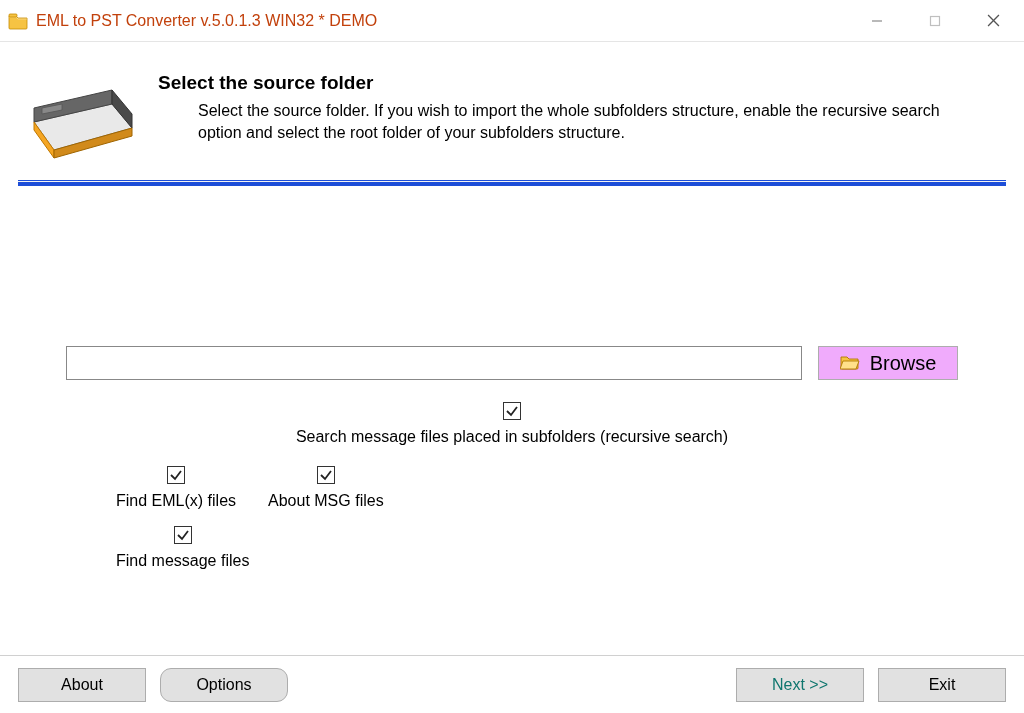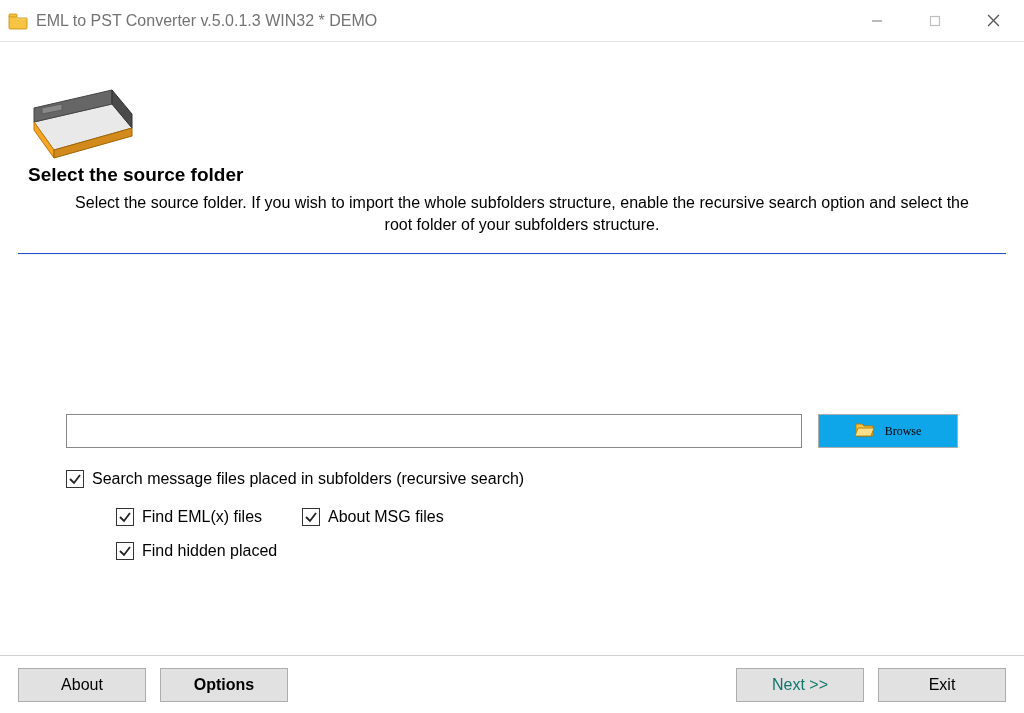--- a/index.html
+++ b/index.html
@@ -16,21 +16,21 @@
     align-items: center;
     padding: 0 2px 0 8px;
     border-bottom: 1px solid #e5e5e5;
   }
   .titlebar .app-icon {
     width: 20px; height: 20px;
     margin-right: 8px;
     flex-shrink: 0;
   }
   .titlebar .title {
-    color: #737373;
+    color: #c2410c;
     font-size: 16px;
     flex: 1;
     white-space: nowrap;
   }
   .win-controls {
     display: flex;
     height: 100%;
   }
   .win-btn {
     width: 58px;
@@ -45,23 +45,22 @@
   .client {
     height: calc(713px - 42px - 58px);
     padding: 0 18px;
     display: flex;
     flex-direction: column;
   }
   .header-panel {
     display: flex;
     align-items: flex-start;
     padding: 28px 10px 18px 10px;
-    border-bottom: 1px solid #1d4ed8;
+    border-bottom: 6px solid #1d4ed8;
     position: relative;
-    flex-direction: column;
   }
   .header-panel::after{
     content:"";
     position:absolute;
     left:0; right:0; bottom:-2px;
     height:1px;
     background:#f3f3f3;
   }
   .header-icon {
     width: 110px; height: 92px;
@@ -77,21 +76,20 @@
     margin: 0 0 6px 0;
   }
   .header-desc {
     font-family: Tahoma, sans-serif;
     font-size: 16px;
     color: #000;
     line-height: 1.35;
     margin: 0;
     padding-left: 40px;
     padding-right: 20px;
-    text-align: center;
   }
   .form-area {
     flex:1;
     padding: 160px 48px 0 48px;
   }
   .field-label {
     font-family: Tahoma, sans-serif;
     font-size: 16px;
     color:#000;
     margin-bottom: 6px;
@@ -106,57 +104,58 @@
     flex:1;
     height:34px;
     border:1px solid #888;
     background:#fff;
     font-size:15px;
     padding: 0 6px;
   }
   .browse-btn {
     width: 140px;
     height:34px;
-    background:#0ea5e9;
+    background:#f0abfc;
     border:1px solid #adadad;
     display:flex;
     align-items:center;
     justify-content:center;
     gap:10px;
-    font-family: Liberation Serif, serif;
-    font-size:12px;
+    font-family: Liberation Sans, sans-serif;
+    font-size:20px;
     color:#000;
     cursor:pointer;
   }
   .checkbox-row {
     display:flex;
     align-items:center;
     gap:8px;
     font-family: Tahoma, sans-serif;
     font-size:16px;
     color:#000;
     margin-bottom: 6px;
+    flex-direction: column;
   }
   .cb {
     width:18px; height:18px;
     border:1px solid #333;
     background:#fff;
     display:inline-flex;
     align-items:center;
     justify-content:center;
     flex-shrink:0;
   }
   .cb svg { display:block; }
   .sub-checks {
     padding-left: 50px;
     padding-top: 14px;
   }
   .sub-row {
     display:flex;
-    gap: 40px;
+    gap: 32px;
     margin-bottom: 10px;
   }
   .footer {
     height:58px;
     border-top:1px solid #d0d0d0;
     display:flex;
     align-items:center;
     padding: 0 18px;
     gap: 14px;
   }
@@ -168,21 +167,21 @@
     border:1px solid #adadad;
     font-family: Tahoma, sans-serif;
     font-size:16px;
     color:#000;
     display:flex;
     align-items:center;
     justify-content:center;
     cursor:pointer;
     padding: 0 10px;
   }
-  .btn.bold { font-weight:bold; }
+  .btn.bold { font-weight:normal;border-radius:11px; }
   .btn.disabled {
     color:#0f766e;
     cursor:default;
   }
   .btn.wide { min-width: 128px; }
   .gap-large { }
 </style>
 </head>
 <body>
 
@@ -277,21 +276,21 @@
           <span>About MSG files</span>
         </label>
       </div>
       <div class="sub-row">
         <label class="checkbox-row">
           <span class="cb">
             <svg width="14" height="14" viewBox="0 0 14 14">
                 <polyline points="2,7 6,11 12,3" fill="none" stroke="#222" stroke-width="1.8"></polyline>
               </svg>
           </span>
-          <span>Find hidden placed</span>
+          <span>Find message files</span>
         </label>
       </div>
     </div>
   </div>
 </div>
 
 <div class="footer">
   <button class="btn wide">About</button>
   <button class="btn wide bold">Options</button>
   <div class="spacer"></div>

